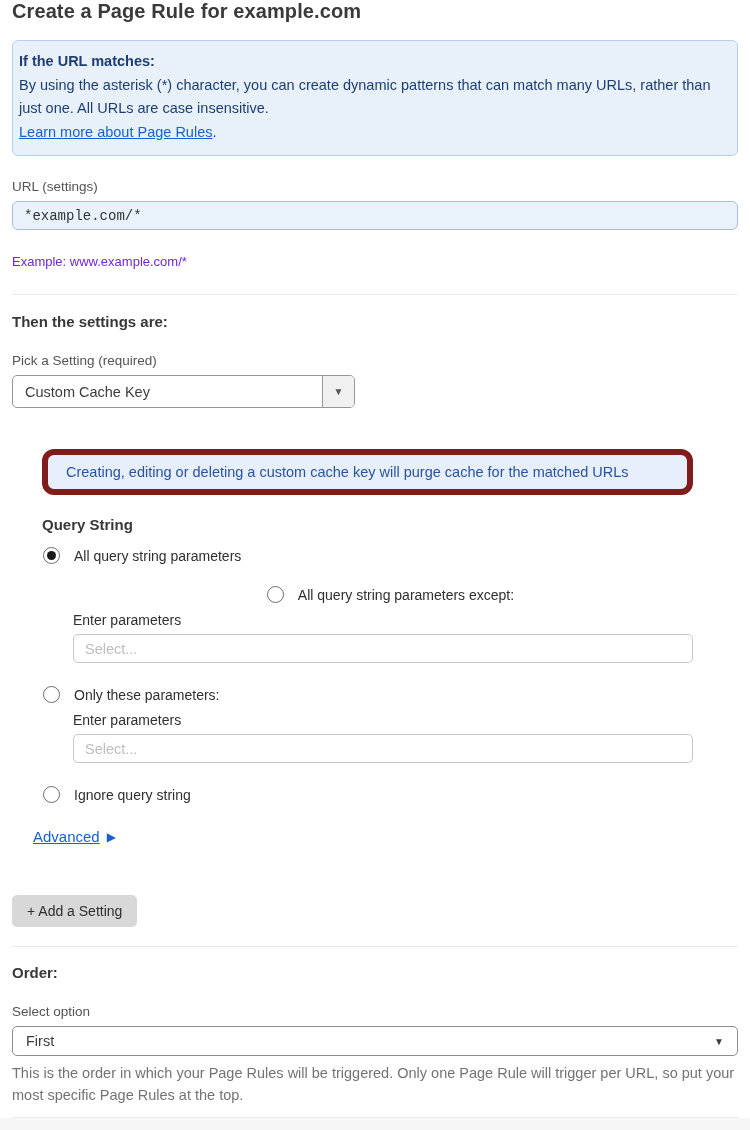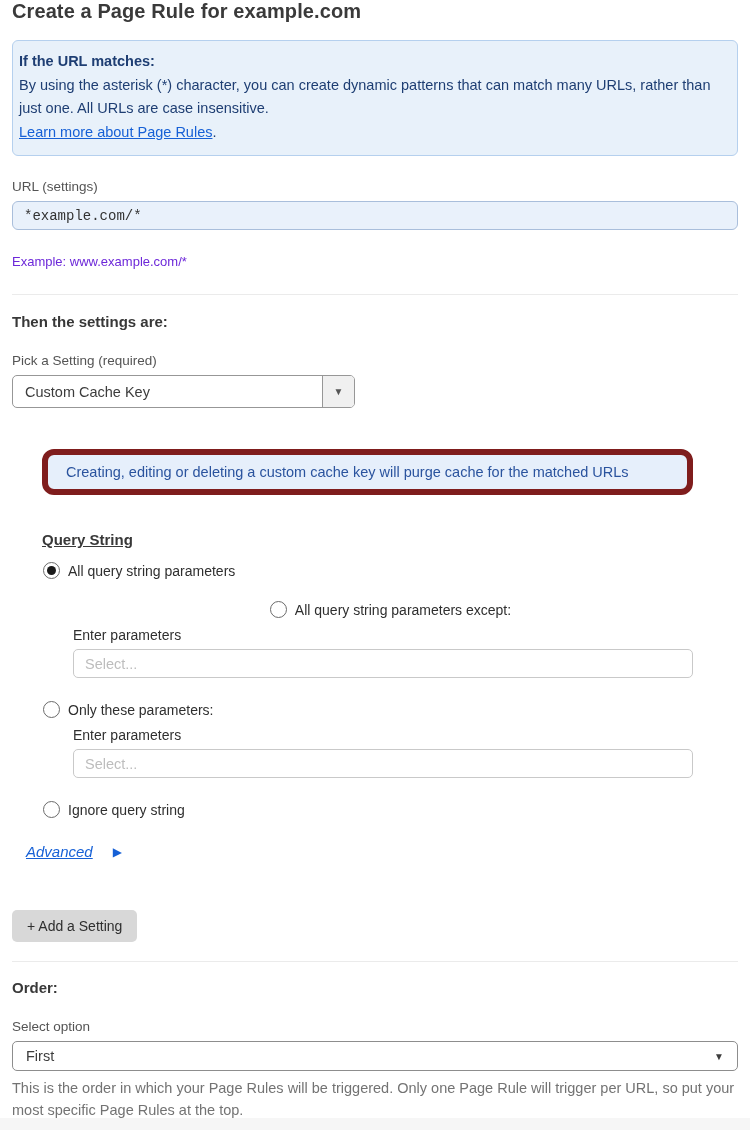--- a/index.html
+++ b/index.html
@@ -102,28 +102,28 @@
     margin-left: 30px;
     width: 651px;
     background: #e6effb;
     border: 6px solid #7f1d1d;
     border-radius: 12px;
     padding: 9px 18px;
     font-size: 14.5px;
     color: #2a539e;
   }
 
-  .query-heading { margin-top: 36px; margin-left: 30px; text-decoration: underline; }
+  .query-heading { margin-top: 21px; margin-left: 30px; }
 
   
   .radio-row {
     margin-left: 31px;
     display: flex;
     align-items: center;
-    gap: 8px;
+    gap: 14px;
     cursor: pointer;
   }
   .radio-circle {
     width: 17px; height: 17px;
     border: 1.5px solid #6b6b6b;
     border-radius: 50%;
     background: #ffffff;
     position: relative;
     flex: none;
   }
@@ -154,28 +154,27 @@
   }
   .param-input::placeholder { color: #bdbdbd; }
 
   .mt14 { margin-top: 14px; }
   .mt12 { margin-top: 22px; justify-content: center; }
   .mt22 { margin-top: 23px; }
 
   
   .advanced-link {
     margin-top: 25px;
-    margin-left: 14px;
+    margin-left: 21px;
     display: inline-flex;
     align-items: center;
-    gap: 20px;
+    gap: 7px;
     cursor: pointer;
     width: -moz-fit-content;
     width: fit-content;
-    font-style: italic;
   }
   .advanced-text {
     font-size: 15px;
     color: #1660d6;
     text-decoration: underline;
   }
   .advanced-arrow { color: #1660d6; font-size: 12px; line-height: 1; }
 
   
   .btn {

